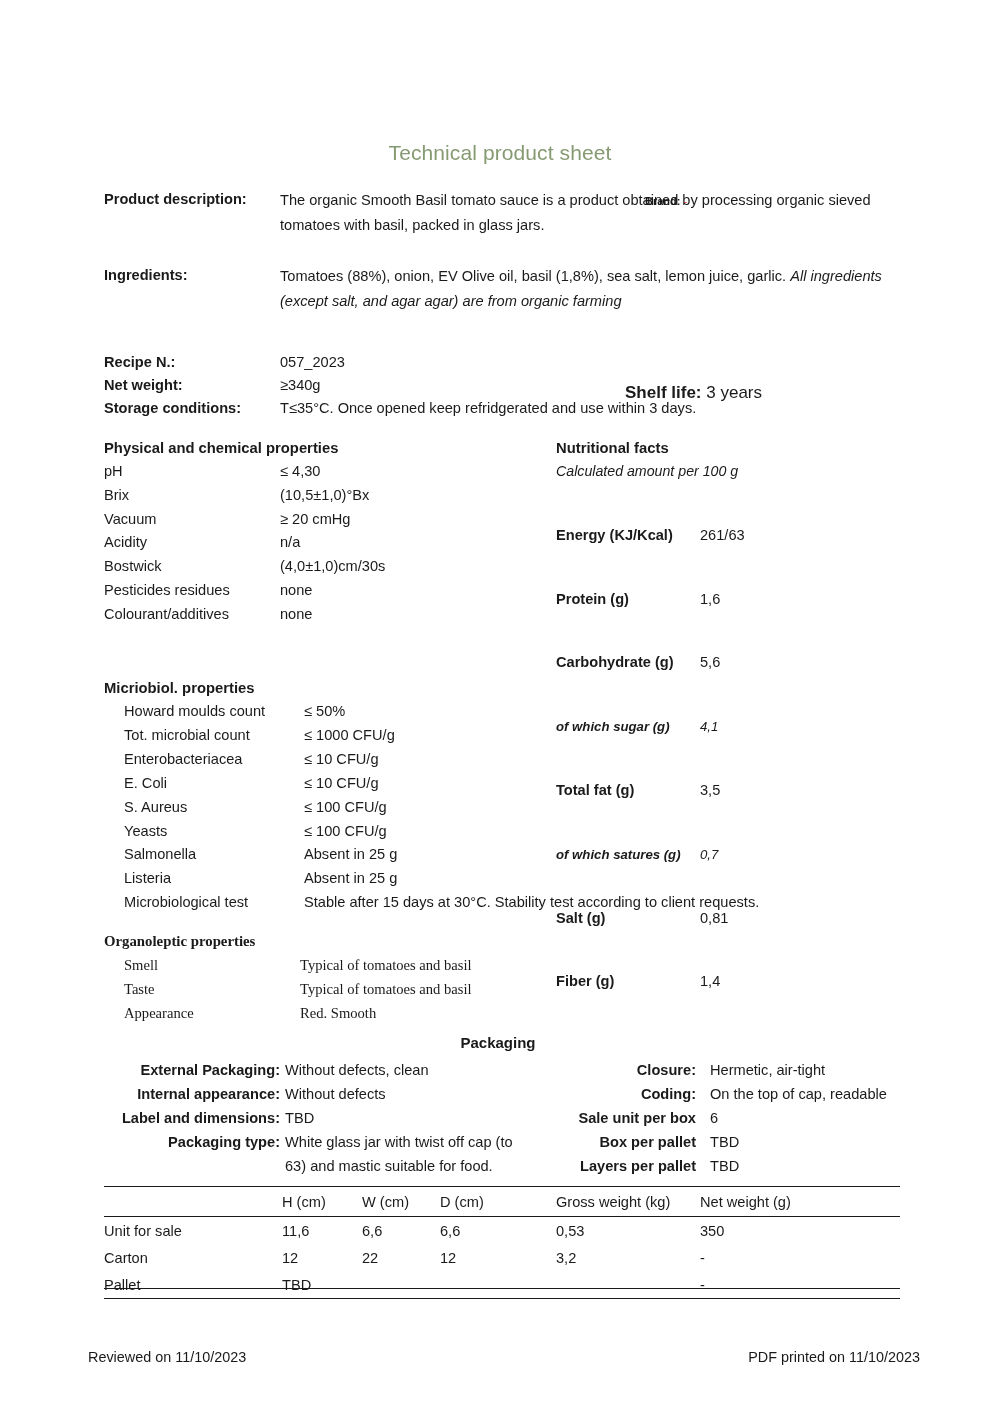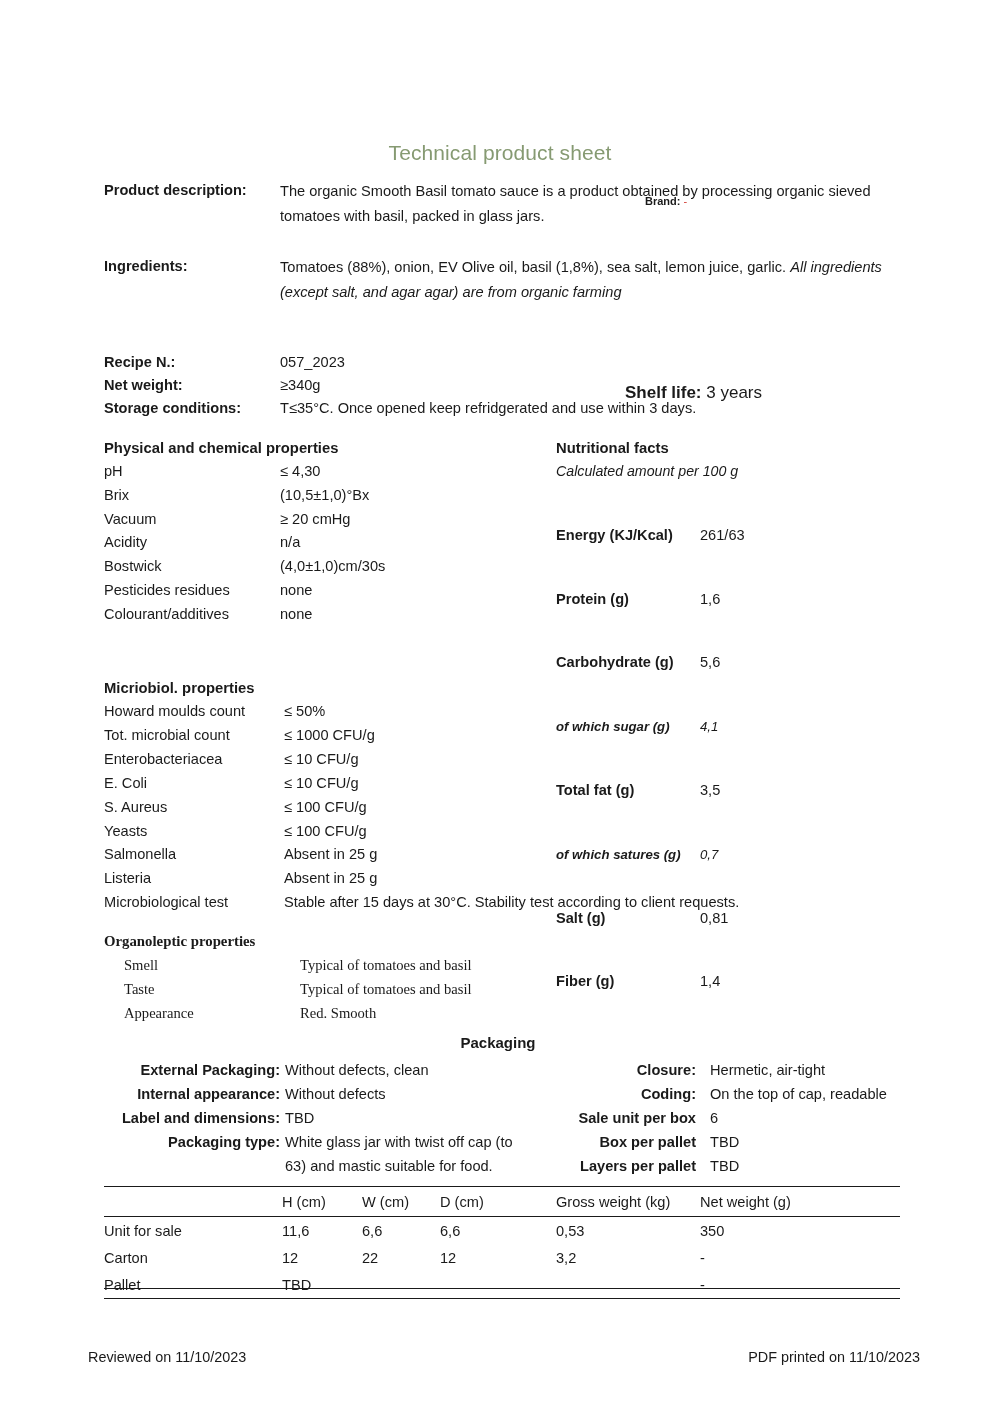--- a/index.html
+++ b/index.html
@@ -63,21 +63,21 @@
   }
   .brand-wrap {
     position: absolute;
     left: 645px;
     top: 190px;
     font-size: 11px;
     line-height: 22px;
   }
   .brand-val { color: #d23b31; }
 
-  .desc-block { margin-top: 8px; }
+  .desc-block { margin-top: 17px; }
   .desc-block .val-col { line-height: 25px; }
   .ingr-block { margin-top: 26px; }
   .ingr-block .val-col { line-height: 25px; }
 
   
   .recipe {
     position: absolute;
     left: 104px;
     top: 351px;
     width: 816px;
@@ -144,21 +144,21 @@
     position: absolute;
     left: 104px;
     top: 676px;
     width: 816px;
   }
   .micro .pr {
     display: flex;
     font-size: 14.6px;
     line-height: 23.9px;
   }
-  .micro .pk { width: 180px; flex: 0 0 180px; }
+  .micro .pk { width: 180px; flex: 0 0 180px; margin-left: 20px; }
   .micro .pv { flex: 1 1 auto; }
 
   
   .organo {
     position: absolute;
     left: 104px;
     top: 929px;
     width: 816px;
     font-family: Liberation Serif, serif;
   }

